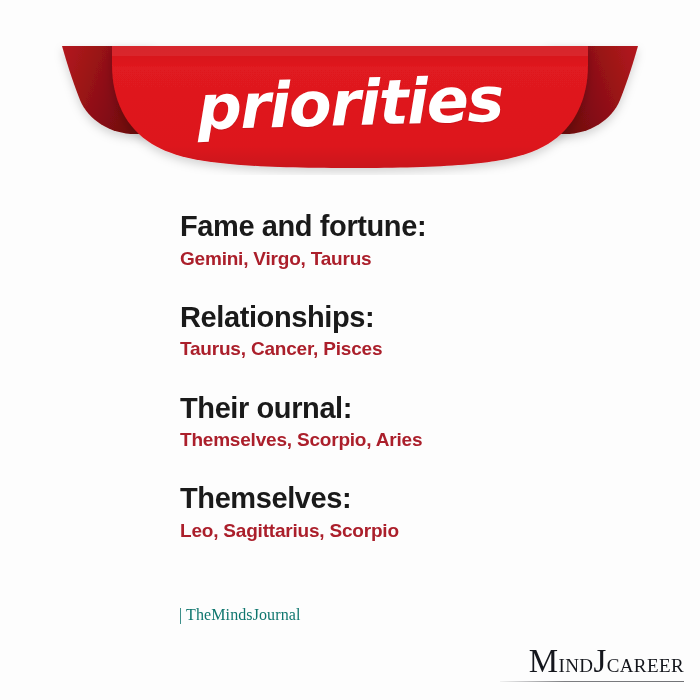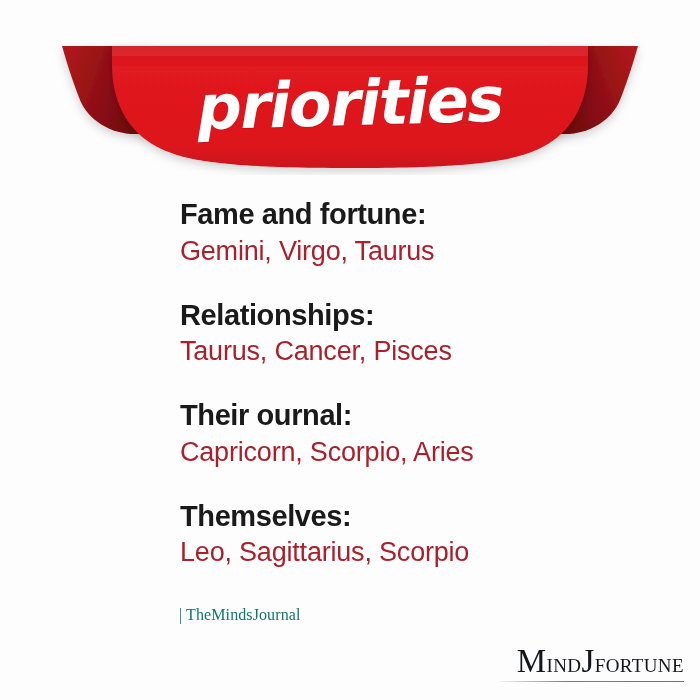--- a/index.html
+++ b/index.html
@@ -59,21 +59,21 @@
     line-height: 1;
     transform: rotate(-1.6deg);
     text-shadow: 0 1px 0 rgba(140,10,14,0.25);
     user-select: none;
   }
 
   
   .content {
     position: absolute;
     left: 180px;
-    top: 198px;
+    top: 210px;
     width: 440px;
   }
 
   .entry {
     margin-bottom: 31px;
   }
   .entry:last-of-type {
     margin-bottom: 0;
   }
 
@@ -82,22 +82,22 @@
     font-size: 29px;
     font-weight: bold;
     color: #1a1a1a;
     line-height: 1.16;
     letter-spacing: -0.4px;
     white-space: nowrap;
   }
 
   .entry-signs {
     font-family: "Liberation Sans", sans-serif;
-    font-size: 27px;
-    font-weight: normal;
+    font-size: 19px;
+    font-weight: bold;
     color: #ab1f2b;
     line-height: 1.22;
     letter-spacing: -0.2px;
     margin-top: 3px;
     white-space: nowrap;
   }
 
   .credit {
     position: absolute;
     left: 179px;
@@ -192,30 +192,30 @@
       <div class="entry-signs">Gemini, Virgo, Taurus</div>
     </div>
 
     <div class="entry">
       <div class="entry-title">Relationships:</div>
       <div class="entry-signs">Taurus, Cancer, Pisces</div>
     </div>
 
     <div class="entry">
       <div class="entry-title">Their ournal:</div>
-      <div class="entry-signs">Capricorn, Scorpio, Aries</div>
+      <div class="entry-signs">Themselves, Scorpio, Aries</div>
     </div>
 
     <div class="entry">
       <div class="entry-title">Themselves:</div>
       <div class="entry-signs">Leo, Sagittarius, Scorpio</div>
     </div>
 
   </div>
 
   <div class="credit">| TheMindsJournal</div>
 
   <div class="logo">
-    <div class="logo-text"><span class="cap">M</span><span>ind</span><span class="cap">J</span><span>fortune</span></div>
+    <div class="logo-text"><span class="cap">M</span><span>ind</span><span class="cap">J</span><span>career</span></div>
     <div class="logo-rule"></div>
   </div>
 
 </div>
 
 </body></html>

